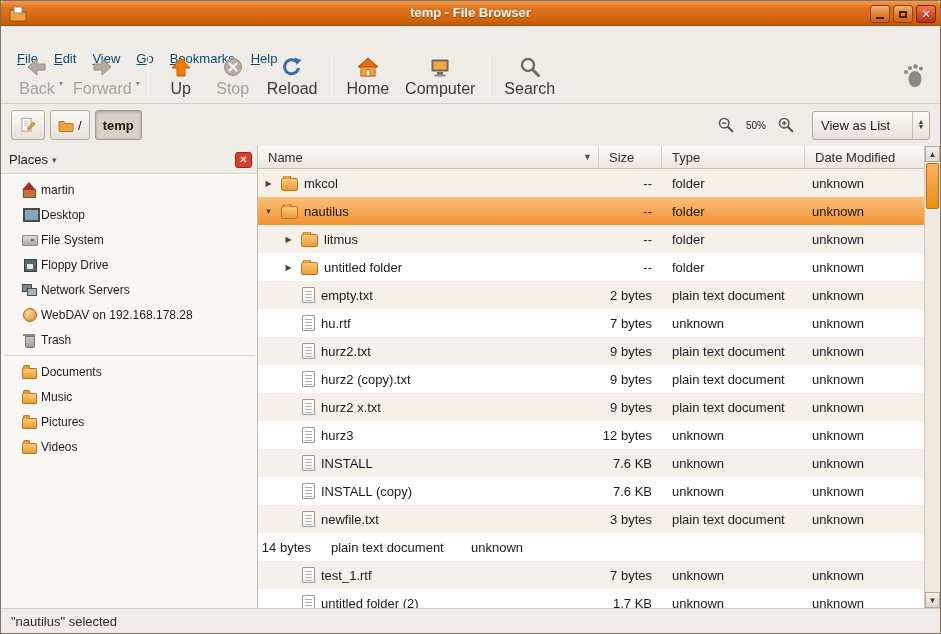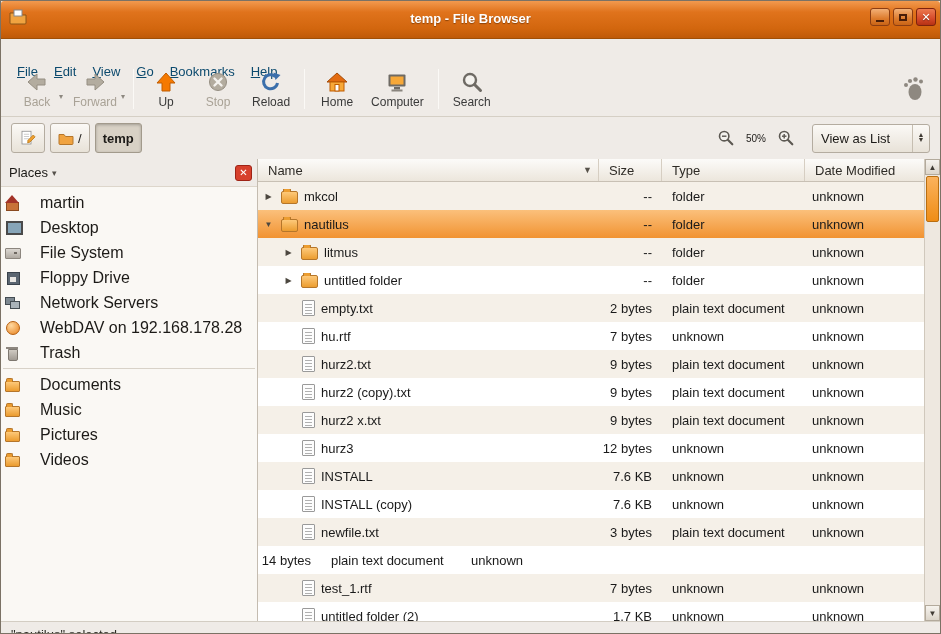--- a/index.html
+++ b/index.html
@@ -3,23 +3,23 @@
 <meta charset="utf-8">
 <style>
   * { margin:0; padding:0; box-sizing:border-box; }
   html,body { background:#555; font-family:"Liberation Sans","DejaVu Sans",sans-serif; }
   .window {
     width:941px; height:634px; position:relative; background:#efebe7;
     border:1px solid #7b7265; overflow:hidden;
   }
   
   .titlebar {
-    height:38px; display:flex; align-items:flex-end; position:relative;
+    height:25px; display:flex; align-items:flex-start; position:relative;
     background:linear-gradient(to bottom,#f29a4e 0%,#e0731c 30%,#d2660e 75%,#bf5a08 100%);
-    border-bottom:1px solid #a04f06; border-radius:3px 3px 0 0; padding:12px 4px;
+    border-bottom:1px solid #a04f06; border-radius:3px 3px 0 0; padding:4px 4px;
   }
   .titlebar-title {
     position:absolute; left:0; right:0; text-align:center;
     color:#fff; font-weight:bold; font-size:13px; text-shadow:0 1px 1px rgba(90,40,0,.6);
     pointer-events:none;
   }
   .tb-appicon { width:18px; height:18px; margin-left:4px; z-index:2; }
   .title-buttons { margin-left:auto; display:flex; gap:3px; z-index:2; }
   .title-btn {
     width:20px; height:18px; border-radius:3px; border:1px solid #8c3d12;
@@ -37,21 +37,21 @@
   .menu-label::first-letter { text-decoration:underline; }
   
   .toolbar {
     height:53px; display:flex; align-items:center; padding:2px 10px 4px 10px;
     border-bottom:1px solid #d5cfc5; background:#efebe7;
   }
   .tb-item {
     display:flex; flex-direction:column; align-items:center; justify-content:center;
     min-width:52px; padding:2px 8px 1px 8px; border-radius:3px; cursor:pointer; gap:1px;
   }
-  .tb-item .tb-label { font-size:12px; color:#3a3a3a; white-space:nowrap; }
+  .tb-item .tb-label { font-size:16px; color:#3a3a3a; white-space:nowrap; }
   .tb-item.disabled .tb-label { color:#a9a296; }
   .tb-caret { font-size:8px; color:#8d8880; align-self:center; margin:14px 2px 0 -4px; cursor:pointer; }
   .tb-sep { width:1px; height:40px; background:#d3ccc1; border-right:1px solid #fbf9f6; margin:0 6px; }
   .tb-spacer { flex:1; }
   .throbber { width:28px; height:28px; margin-right:2px; }
   
   .locationbar { height:42px; display:flex; align-items:center; padding:0 10px; gap:5px; background:#efebe7; }
   .loc-btn {
     height:30px; min-width:34px; display:flex; align-items:center; justify-content:center; gap:4px;
     border:1px solid #b4aca0; border-radius:3px; padding:0 7px; cursor:pointer;
@@ -80,21 +80,21 @@
   
   .sidebar { width:257px; background:#faf8f4; border-right:1px solid #c4bcb0; display:flex; flex-direction:column; }
   .places-header { height:28px; display:flex; align-items:center; padding:0 5px 0 8px; background:#efebe7; border-bottom:1px solid #ddd6cb; }
   .places-title { font-size:13px; color:#1c1a17; cursor:pointer; }
   .places-caret { font-size:9px; color:#55504a; margin-left:4px; cursor:pointer; }
   .places-close {
     margin-left:auto; width:17px; height:16px; border-radius:3px; background:#d7402c; border:1px solid #9e2316;
     color:#fff; font-size:10px; font-weight:bold; line-height:14px; text-align:center; cursor:pointer;
   }
   .places-list { padding-top:3px; }
-  .sb-item { height:25px; display:flex; align-items:center; gap:20px; padding:0 4px; font-size:16px; color:#1c1a17; cursor:pointer; }
+  .sb-item { height:25px; display:flex; align-items:center; gap:4px; padding:0 21px; font-size:12px; color:#1c1a17; cursor:pointer; }
   .sb-sep { border-top:1px solid #d8d2c8; margin:3px 2px; }
   
   .si { width:15px; height:15px; position:relative; flex:0 0 15px; }
   .si-home-icon::before { content:''; position:absolute; left:1px; top:7px; width:11px; height:7px; background:#c87137; border:1px solid #8a4a20; }
   .si-home-icon::after { content:''; position:absolute; left:0; top:0; border-left:7px solid transparent; border-right:7px solid transparent; border-bottom:8px solid #a33327; }
   .si-desktop-icon::before { content:''; position:absolute; left:1px; top:1px; width:13px; height:10px; background:#87a5b8; border:2px solid #4a4a4a; }
   .si-desktop-icon::after { content:''; position:absolute; left:4px; bottom:0; width:7px; height:2px; background:#4a4a4a; }
   .si-filesystem-icon::before { content:''; position:absolute; left:0; top:3px; width:14px; height:9px; background:linear-gradient(#dcd8d2,#b0aaa2); border:1px solid #8c867e; border-radius:1px; }
   .si-filesystem-icon::after { content:''; position:absolute; right:3px; top:7px; width:3px; height:2px; background:#6f6962; }
   .si-floppy-icon::before { content:''; position:absolute; left:2px; top:2px; width:11px; height:11px; background:#5a6570; border:1px solid #39424b; }

